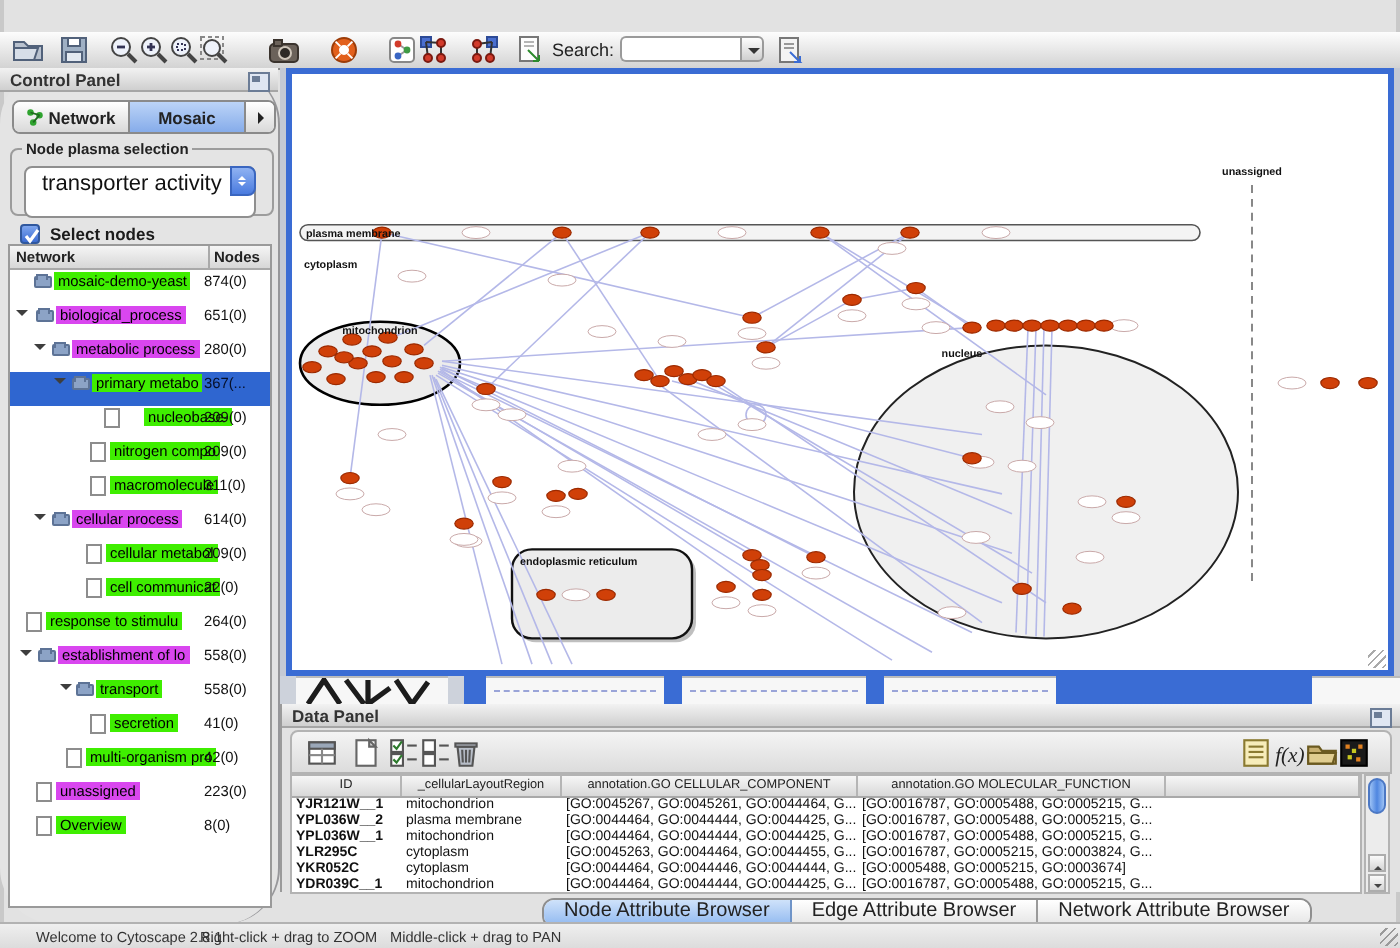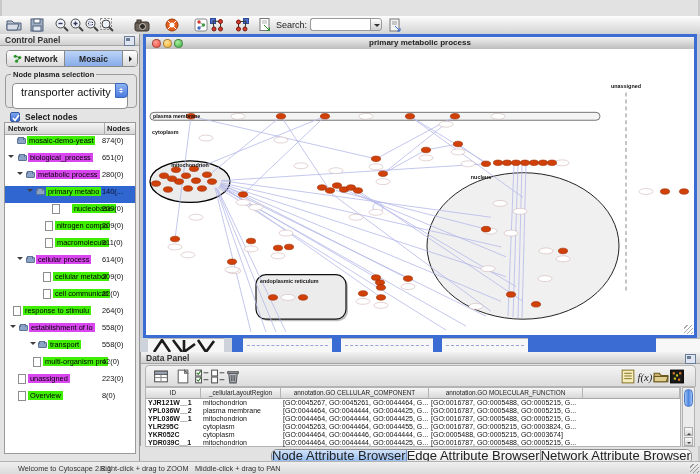--- a/index.html
+++ b/index.html
@@ -21,21 +21,21 @@
   .tbicon{position:absolute;top:1px;width:18px;height:16px;display:inline-block;}
   .tbicon svg{width:100%;height:100%;}
   .searchlabel{position:absolute;left:276px;top:4px;font-size:9px;color:#222;}
   .searchbox{position:absolute;left:310px;top:2px;width:58px;height:11px;background:#fff;
     border:1px solid #9a9a9a;border-right:none;border-radius:3px 0 0 3px;font-size:8px;padding:0 3px;}
   .searcharrow{position:absolute;left:370px;top:2px;width:12px;height:13px;
     background:linear-gradient(#fdfdfd,#cfcfcf);border:1px solid #9a9a9a;border-radius:0 3px 3px 0;box-sizing:border-box;}
   .searcharrow::after{content:"";position:absolute;left:3px;top:5px;border:3px solid transparent;border-top-color:#333;}
   
   .cpanel{position:absolute;left:0;top:34px;width:140px;bottom:12px;
-    background:#e4e4e4;border-right:1px solid #97979a;box-sizing:border-box;}
+    background:#e4e4e4;border-right:1px solid #97979a;box-sizing:border-box;border-radius:28px;}
   .panelhead{position:relative;height:12px;background:linear-gradient(#f2f2f2,#cfcfcf);
     border-bottom:1px solid #a5a5a5;font-size:8.5px;font-weight:bold;color:#333;padding:1px 0 0 5px;box-sizing:border-box;}
   .floatico{position:absolute;right:4px;top:2px;width:9px;height:8px;border:1px solid #6b7c96;background:#dfe6f2;}
   .floatico::after{content:"";position:absolute;left:1px;top:1px;width:4px;height:3px;background:#6b7c96;}
   .cptabs{position:absolute;left:6px;top:16px;width:130px;height:15px;display:flex;
     border:1px solid #8a8a8a;border-radius:4px;overflow:hidden;background:#fff;}
   .cptab{flex:1;display:flex;align-items:center;justify-content:center;gap:2px;
     font-size:8.5px;font-weight:bold;color:#222;background:linear-gradient(#ffffff,#d9d9d9);border-right:1px solid #8a8a8a;}
   .cptab.sel{background:linear-gradient(#bcd4f7,#86acea);}
   .cptabarrow{width:14px;display:flex;align-items:center;justify-content:center;background:linear-gradient(#ffffff,#d9d9d9);}
@@ -105,21 +105,21 @@
   .dtrow div{overflow:hidden;white-space:nowrap;line-height:8px;color:#111;padding-left:2px;}
   .dtrow div:first-child{font-weight:bold;}
   .dpscroll{position:absolute;left:541px;top:35px;width:13px;height:60px;background:#ececec;border:1px solid #b3b3b3;box-sizing:border-box;}
   .dpthumb{position:absolute;left:1px;top:1px;width:9px;height:18px;border-radius:5px;
     background:linear-gradient(90deg,#9cc2f5,#4f86e0,#9cc2f5);border:1px solid #4c78c4;box-sizing:border-box;}
   .dparrow{position:absolute;left:1px;width:9px;height:9px;background:linear-gradient(#fafafa,#d5d5d5);border:1px solid #adadad;box-sizing:border-box;}
   .dparrow::after{content:"";position:absolute;left:1.5px;border:2.5px solid transparent;}
   .dparrow.up{bottom:10px;}  .dparrow.up::after{top:2.5px;border-bottom-color:#444;}
   .dparrow.dn{bottom:0px;}   .dparrow.dn::after{top:3.5px;border-top-color:#444;}
   .dptabs{position:absolute;left:130px;top:97px;height:13px;display:flex;border:1px solid #8f8f8f;border-radius:6px;overflow:hidden;background:#fff;}
-  .dptab{padding:0 0;font-size:13px;line-height:12px;color:#222;background:linear-gradient(#ffffff,#e4e4e4);border-right:1px solid #9a9a9a;white-space:nowrap;}
+  .dptab{padding:0 10px;font-size:10px;line-height:12px;color:#222;background:linear-gradient(#ffffff,#e4e4e4);border-right:1px solid #9a9a9a;white-space:nowrap;}
   .dptab.sel{background:linear-gradient(#cfe2fa,#8fb8f0);border-right-color:#6f94c8;}
   .dptab:last-child{border-right:none;}
   
   .statusbar{position:absolute;left:0;bottom:0;width:700px;height:12px;background:linear-gradient(#efefef,#dcdcdc);
     border-top:1px solid #b2b2b2;font-size:7.3px;color:#333;}
   .statusitem{position:absolute;top:2px;white-space:nowrap;}
   .statgrip{position:absolute;right:1px;bottom:1px;width:9px;height:9px;
     background:repeating-linear-gradient(135deg,transparent,transparent 2px,#9a9a9a 2px,#9a9a9a 3px);}
 </style>
 </head>
@@ -276,21 +276,21 @@
           <div class="trow">
             <span class="tarrow" style="left: 12px;"></span>
             <span class="tfolder" style="left: 21px;"></span>
             <span class="tlabel red" style="left: 31px;">metabolic process</span>
             <span class="tcount">280(0)</span>
           </div>
           <div class="trow sel">
             <span class="tarrow" style="left: 22px;"></span>
             <span class="tfolder" style="left: 31px;"></span>
             <span class="tlabel green" style="left: 41px;">primary metabo</span>
-            <span class="tcount">140(...</span>
+            <span class="tcount">367(...</span>
           </div>
           <div class="trow">
             <span class="tfile" style="left: 47px;"></span>
             <span class="tlabel green" style="left: 67px;">nucleobase-</span>
             <span class="tcount">209(0)</span>
           </div>
           <div class="trow">
             <span class="tfile" style="left: 40px;"></span>
             <span class="tlabel green" style="left: 50px;">nitrogen compo</span>
             <span class="tcount">209(0)</span>
@@ -325,20 +325,25 @@
             <span class="tarrow" style="left: 5px;"></span>
             <span class="tfolder" style="left: 14px;"></span>
             <span class="tlabel red" style="left: 24px;">establishment of lo</span>
             <span class="tcount">558(0)</span>
           </div>
           <div class="trow">
             <span class="tarrow" style="left: 25px;"></span>
             <span class="tfolder" style="left: 33px;"></span>
             <span class="tlabel green" style="left: 43px;">transport</span>
             <span class="tcount">558(0)</span>
+          </div>
+          <div class="trow">
+            <span class="tfile" style="left: 40px;"></span>
+            <span class="tlabel green" style="left: 50px;">secretion</span>
+            <span class="tcount">41(0)</span>
           </div>
           <div class="trow">
             <span class="tfile" style="left: 28px;"></span>
             <span class="tlabel green" style="left: 38px;">multi-organism pro</span>
             <span class="tcount">42(0)</span>
           </div>
           <div class="trow">
             <span class="tfile" style="left: 13px;"></span>
             <span class="tlabel red" style="left: 23px;">unassigned</span>
             <span class="tcount">223(0)</span>
@@ -370,26 +375,20 @@
         </div>
       <div class="frag blue" style="left:293px;top:0;width:9px;height:14px"></div>
       <div class="frag white" style="left:302px;top:0;width:86px;height:14px">
           <div class="squig"></div>
         </div>
       <div class="frag blue" style="left:388px;top:0;width:128px;height:14px"></div>
       <div class="frag white" style="left:516px;top:0;width:44px;height:14px"></div>
     </div>
 
     <div class="netwin">
-      <div class="netwintitle">
-        <span class="tl r" style="left:6px"></span>
-        <span class="tl y" style="left:17px"></span>
-        <span class="tl g" style="left:28px"></span>
-        <span class="title">primary metabolic process</span>
-      </div>
       <div class="netcanvas">
         <svg id="netsvg" width="548" height="289" viewBox="0 0 548 292" preserveAspectRatio="none">
             <rect x="4" y="64" width="450" height="8" rx="4" fill="#f4f4f4" stroke="#555" stroke-width="0.8"></rect>
             <ellipse cx="44" cy="134" rx="40" ry="21" fill="#ececec" stroke="#000" stroke-width="1.3"></ellipse>
             <ellipse cx="377" cy="199" rx="96" ry="74" fill="#f0f0f0" stroke="#222" stroke-width="1"></ellipse>
             <rect x="112" y="230" width="90" height="45" rx="10" fill="rgba(0,0,0,0.25)"></rect>
             <rect x="110" y="228" width="90" height="45" rx="10" fill="#ececec" stroke="#111" stroke-width="1.2"></rect>
             <line x1="480" y1="44" x2="480" y2="246" stroke="#888" stroke-width="1" stroke-dasharray="4 3"></line>
             <line x1="75" y1="133" x2="340" y2="116" stroke="#b4b8e8" stroke-width="0.8"></line>
             <line x1="75" y1="133" x2="345" y2="170" stroke="#b4b8e8" stroke-width="0.8"></line>

